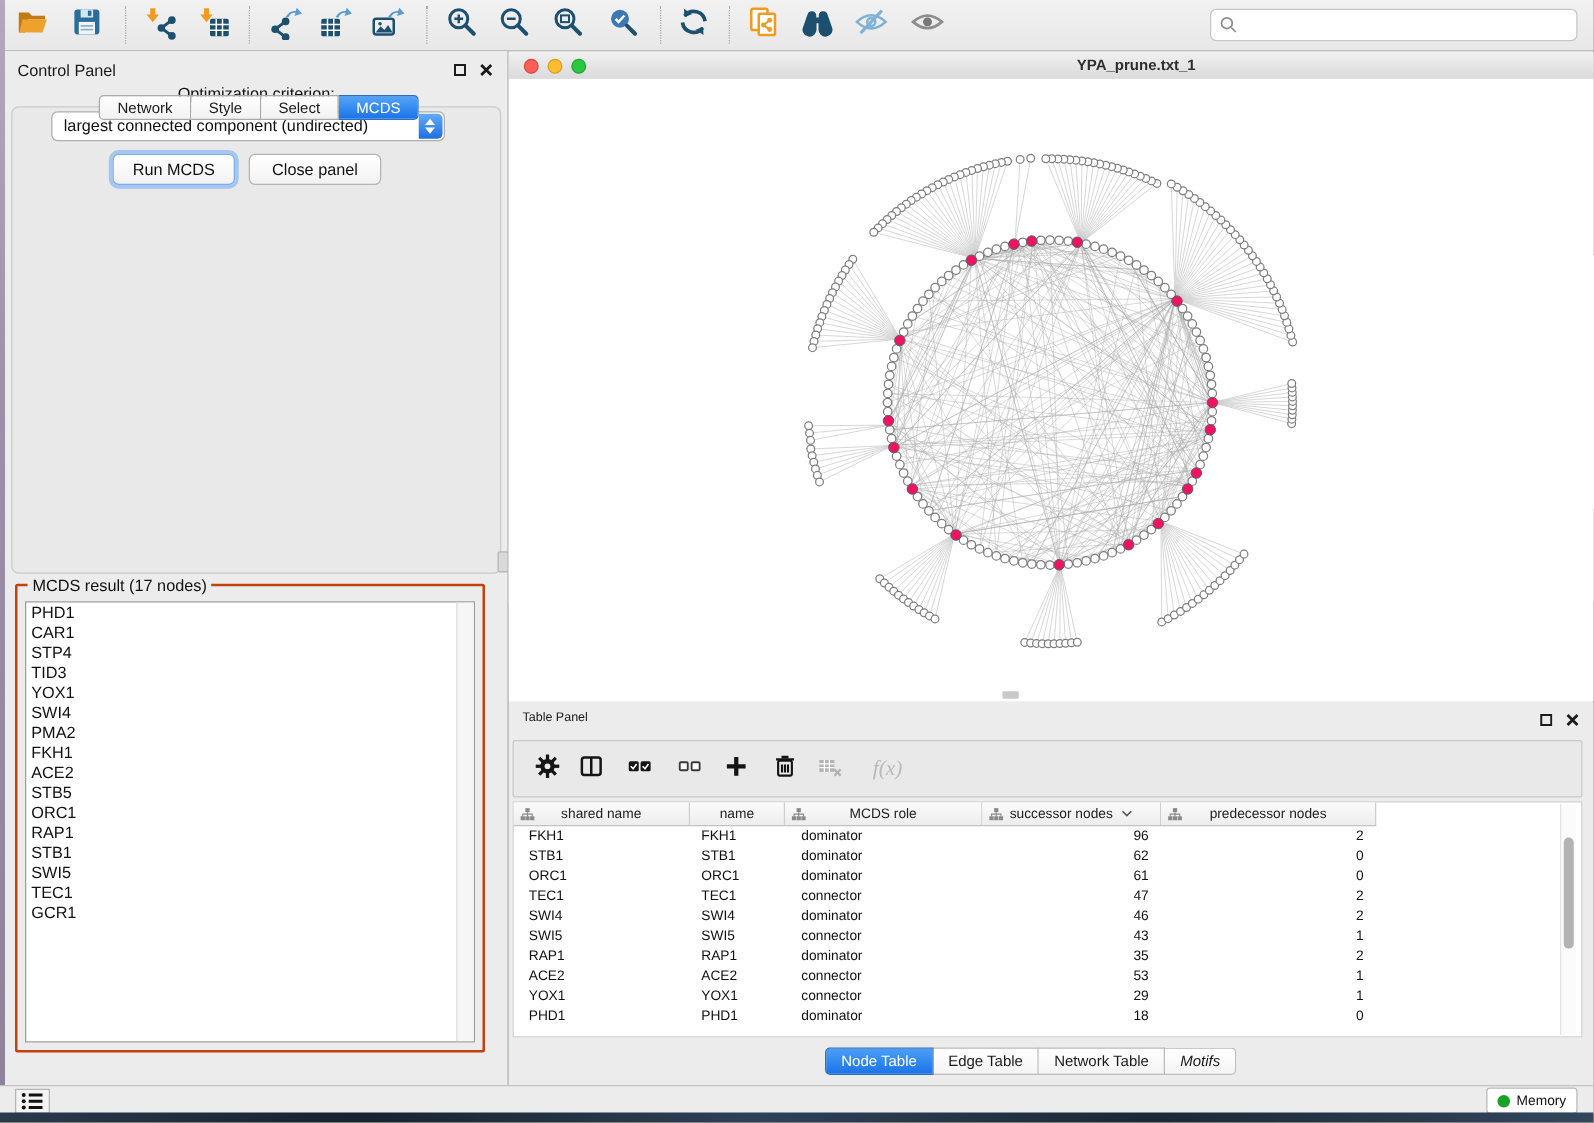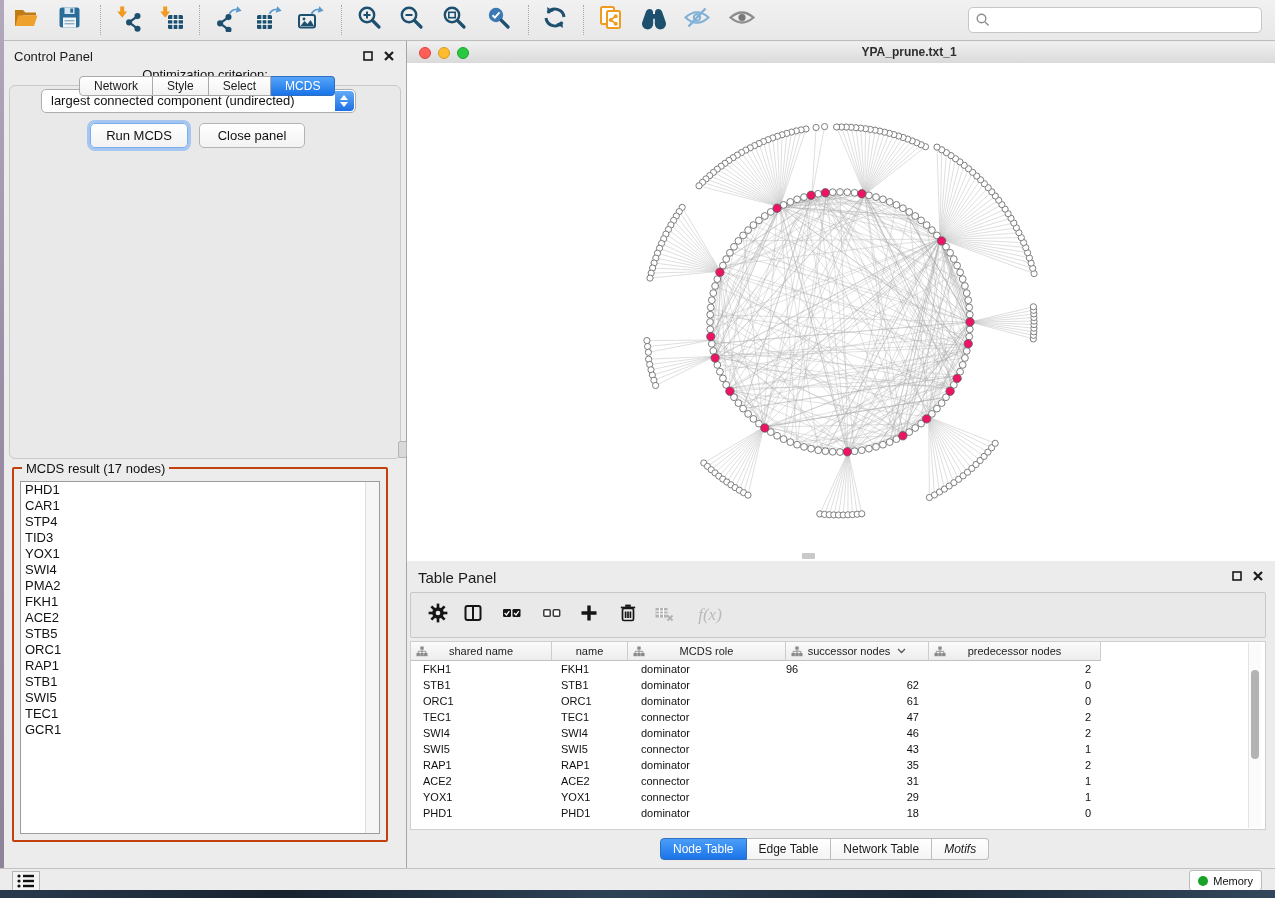--- a/index.html
+++ b/index.html
@@ -64,21 +64,21 @@
   #net-titlebar{position:absolute;left:0;top:0;width:100%;height:21px;
                 background:linear-gradient(#f0f0f0,#dadada);border-bottom:1px solid #ababab;}
   .traffic{position:absolute;top:5px;width:12px;height:12px;border-radius:50%;}
   #tl-red{left:12px;background:#ff5f57;border:1px solid #e0443e;box-sizing:border-box;}
   #tl-yellow{left:31px;background:#febc2e;border:1px solid #d89c22;box-sizing:border-box;}
   #tl-green{left:50px;background:#28c840;border:1px solid #1da62f;box-sizing:border-box;}
   #net-title{position:absolute;left:502px;top:3px;transform:translateX(-50%);font-size:12px;font-weight:bold;color:#2e2e2e;}
   #network-canvas{position:absolute;left:0;top:21px;width:868px;height:498px;background:#fff;}
   
   #table-panel{position:absolute;left:407px;top:562px;width:868px;height:306px;background:#ececec;}
-  #tp-title{position:absolute;left:11px;top:7px;font-size:15px;color:#1b1b1b;}
+  #tp-title{position:absolute;left:11px;top:7px;font-size:10px;color:#1b1b1b;}
   #tp-winbtns{right:12px;top:8px;}
   #tp-toolbar{position:absolute;left:3px;top:30px;width:854px;height:44px;background:#e9e9e9;
               border:1px solid #c8c8c8;border-radius:2px;}
   .tp-icon-btn{position:absolute;top:12px;width:20px;height:20px;display:flex;align-items:center;justify-content:center;}
   #fx-label{font:italic 17px "Liberation Serif",serif;color:#b9b9b9;}
   #node-table{position:absolute;left:3px;top:79px;width:856px;height:189px;background:#fff;border:1px solid #cfcfcf;box-sizing:border-box;}
   #nt-header{position:absolute;left:0;top:0;height:19px;display:flex;}
   .nt-th{position:relative;height:19px;background:linear-gradient(#fbfbfb,#ededed);
          border-right:1px solid #cdcdcd;border-bottom:1px solid #c2c2c2;box-sizing:border-box;
          display:flex;align-items:center;justify-content:center;font-size:11px;color:#222;}
@@ -1183,21 +1183,21 @@
               <path d="M6 3.7v1.6M2.2 7V5.3h7.6V7M6 5.3V7" stroke="#8a8a8a" stroke-width="0.9" fill="none"></path>
             </svg>
             <span>predecessor nodes</span>
           </div>
         </div>
       <div id="nt-rows">
           <div class="nt-row">
             <div class="nt-td" style="width: 141px; text-align: left; padding: 0px 0px 0px 12px;">FKH1</div>
             <div class="nt-td" style="width: 76px; text-align: left; padding: 0px 0px 0px 9px;">FKH1</div>
             <div class="nt-td" style="width: 158px; text-align: left; padding: 0px 0px 0px 13px;">dominator</div>
-            <div class="nt-td" style="width: 143px; text-align: left; padding: 0px 10px 0px 0px;">96</div>
+            <div class="nt-td" style="width: 143px; text-align: right; padding: 0px 10px 0px 0px;">96</div>
             <div class="nt-td" style="width: 172px; text-align: right; padding: 0px 10px 0px 0px;">2</div>
           </div>
           <div class="nt-row">
             <div class="nt-td" style="width: 141px; text-align: left; padding: 0px 0px 0px 12px;">STB1</div>
             <div class="nt-td" style="width: 76px; text-align: left; padding: 0px 0px 0px 9px;">STB1</div>
             <div class="nt-td" style="width: 158px; text-align: left; padding: 0px 0px 0px 13px;">dominator</div>
             <div class="nt-td" style="width: 143px; text-align: right; padding: 0px 10px 0px 0px;">62</div>
             <div class="nt-td" style="width: 172px; text-align: right; padding: 0px 10px 0px 0px;">0</div>
           </div>
           <div class="nt-row">
@@ -1232,21 +1232,21 @@
             <div class="nt-td" style="width: 141px; text-align: left; padding: 0px 0px 0px 12px;">RAP1</div>
             <div class="nt-td" style="width: 76px; text-align: left; padding: 0px 0px 0px 9px;">RAP1</div>
             <div class="nt-td" style="width: 158px; text-align: left; padding: 0px 0px 0px 13px;">dominator</div>
             <div class="nt-td" style="width: 143px; text-align: right; padding: 0px 10px 0px 0px;">35</div>
             <div class="nt-td" style="width: 172px; text-align: right; padding: 0px 10px 0px 0px;">2</div>
           </div>
           <div class="nt-row">
             <div class="nt-td" style="width: 141px; text-align: left; padding: 0px 0px 0px 12px;">ACE2</div>
             <div class="nt-td" style="width: 76px; text-align: left; padding: 0px 0px 0px 9px;">ACE2</div>
             <div class="nt-td" style="width: 158px; text-align: left; padding: 0px 0px 0px 13px;">connector</div>
-            <div class="nt-td" style="width: 143px; text-align: right; padding: 0px 10px 0px 0px;">31</div>
+            <div class="nt-td" style="width: 143px; text-align: right; padding: 0px 10px 0px 0px;">53</div>
             <div class="nt-td" style="width: 172px; text-align: right; padding: 0px 10px 0px 0px;">1</div>
           </div>
           <div class="nt-row">
             <div class="nt-td" style="width: 141px; text-align: left; padding: 0px 0px 0px 12px;">YOX1</div>
             <div class="nt-td" style="width: 76px; text-align: left; padding: 0px 0px 0px 9px;">YOX1</div>
             <div class="nt-td" style="width: 158px; text-align: left; padding: 0px 0px 0px 13px;">connector</div>
             <div class="nt-td" style="width: 143px; text-align: right; padding: 0px 10px 0px 0px;">29</div>
             <div class="nt-td" style="width: 172px; text-align: right; padding: 0px 10px 0px 0px;">1</div>
           </div>
           <div class="nt-row">

